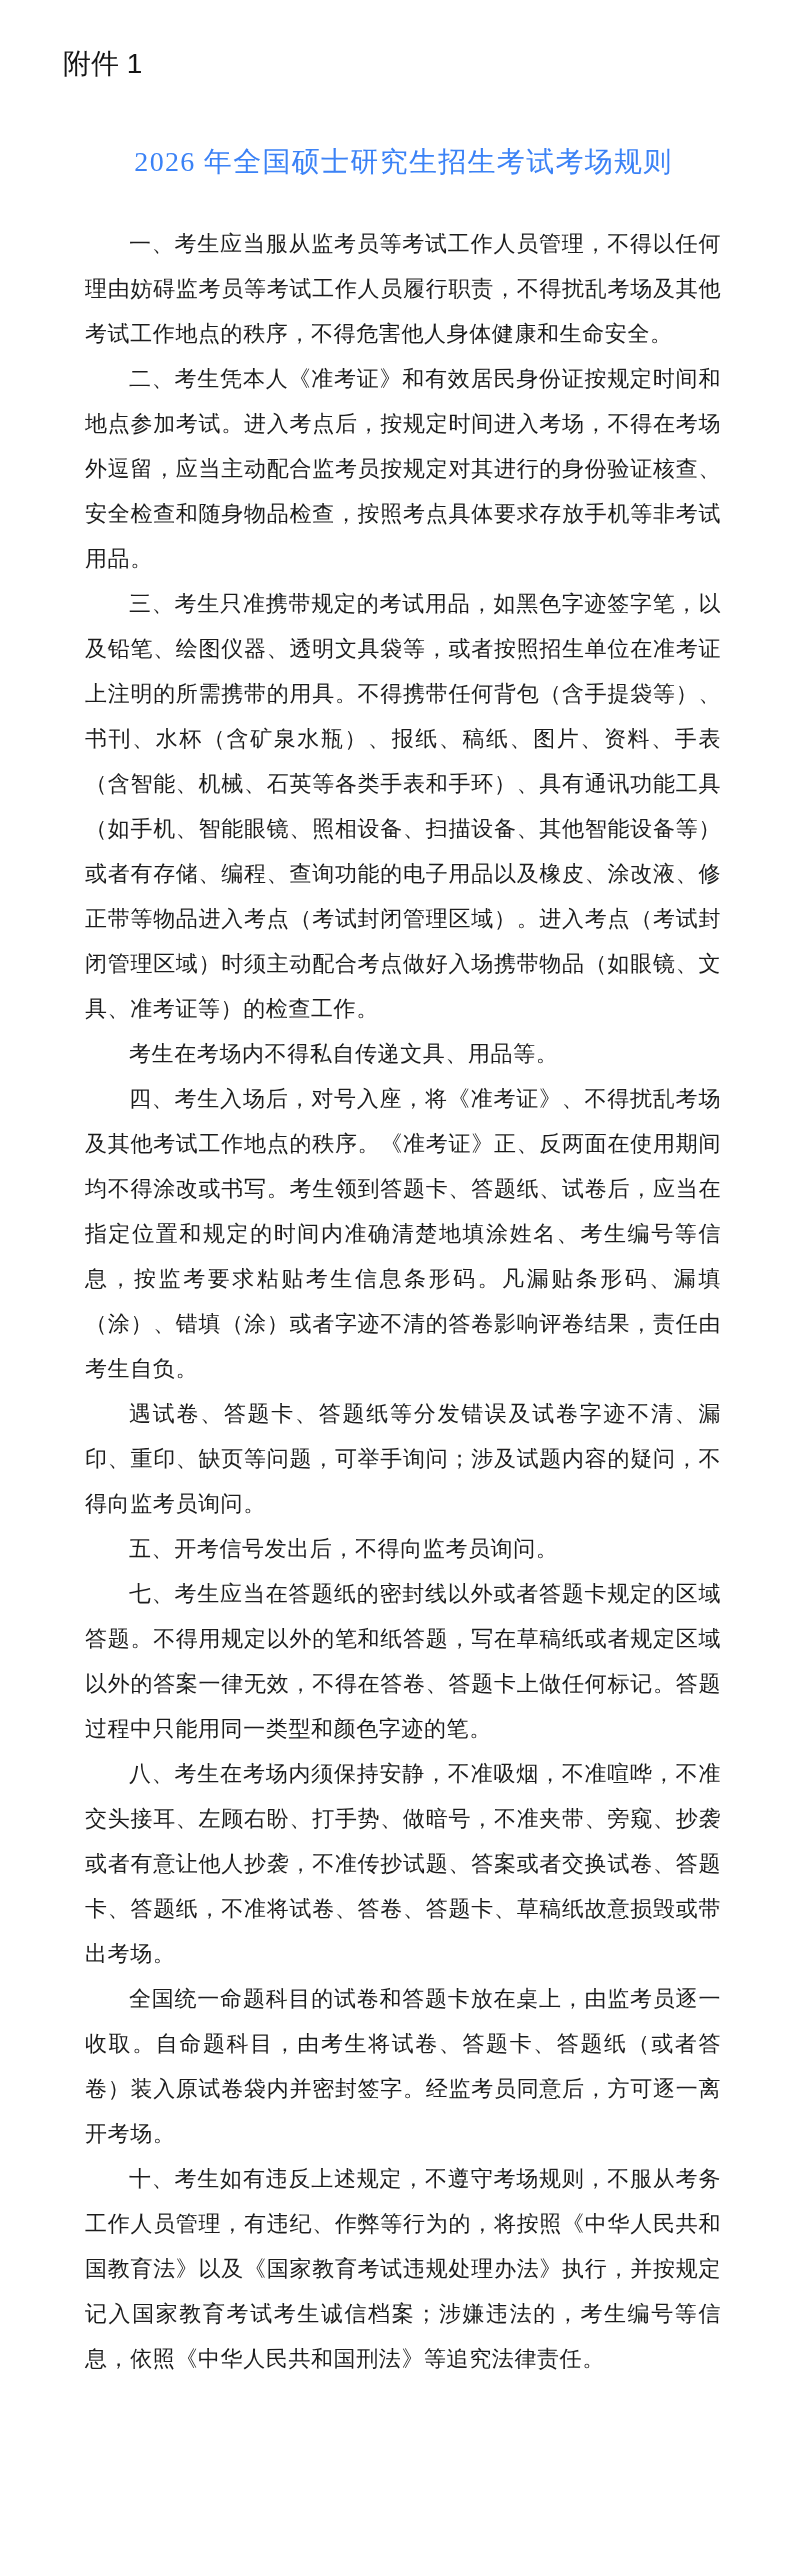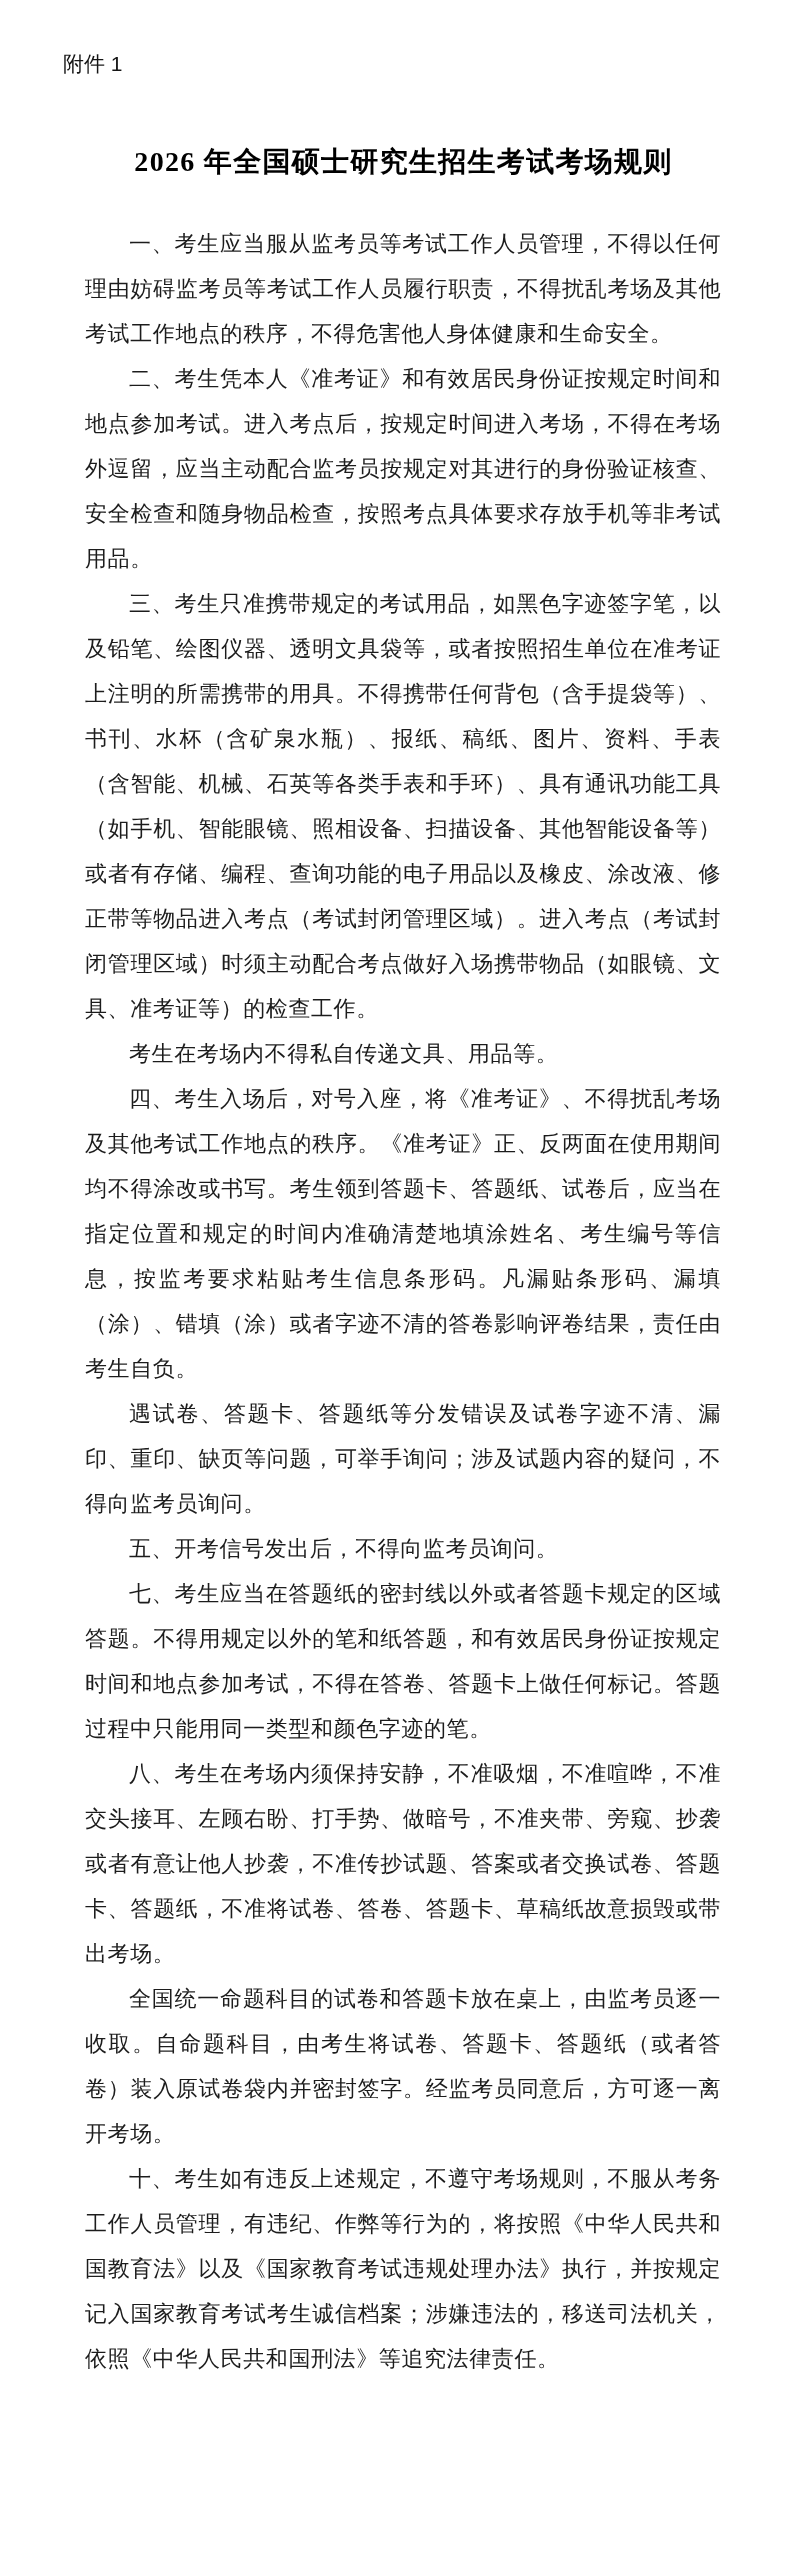--- a/index.html
+++ b/index.html
@@ -11,36 +11,36 @@
     background:#ffffff;
     color:#1a1a1a;
     font-family:"Liberation Serif", serif;
     overflow:hidden;
   }
   .attachment{
     position:absolute;
     left:63px;
     top:50px;
     font-family:"Liberation Sans", sans-serif;
-    font-size:21px;
+    font-size:28px;
     line-height:28px;
     color:#151515;
     white-space:nowrap;
   }
   .title{
     position:absolute;
     left:0;
     top:125px;
     width:100%;
     text-align:center;
     font-size:28px;
     line-height:35px;
-    font-weight:700;
+    font-weight:400;
     letter-spacing:1.3px;
-    color:#000000;
+    color:#3b82f6;
     font-family:"Liberation Serif", serif;
   }
   .doc-body{
     position:absolute;
     left:85px;
     top:221px;
     width:636px;
     font-size:22px;
     line-height:45px;
     letter-spacing:0.6px;
@@ -63,19 +63,19 @@
   <h1 class="title">2026 年全国硕士研究生招生考试考场规则</h1>
 
   <div class="doc-body">
       <p>一、考生应当服从监考员等考试工作人员管理，不得以任何理由妨碍监考员等考试工作人员履行职责，不得扰乱考场及其他考试工作地点的秩序，不得危害他人身体健康和生命安全。</p>
       <p>二、考生凭本人《准考证》和有效居民身份证按规定时间和地点参加考试。进入考点后，按规定时间进入考场，不得在考场外逗留，应当主动配合监考员按规定对其进行的身份验证核查、安全检查和随身物品检查，按照考点具体要求存放手机等非考试用品。</p>
       <p>三、考生只准携带规定的考试用品，如黑色字迹签字笔，以及铅笔、绘图仪器、透明文具袋等，或者按照招生单位在准考证上注明的所需携带的用具。不得携带任何背包（含手提袋等）、书刊、水杯（含矿泉水瓶）、报纸、稿纸、图片、资料、手表（含智能、机械、石英等各类手表和手环）、具有通讯功能工具（如手机、智能眼镜、照相设备、扫描设备、其他智能设备等）或者有存储、编程、查询功能的电子用品以及橡皮、涂改液、修正带等物品进入考点（考试封闭管理区域）。进入考点（考试封闭管理区域）时须主动配合考点做好入场携带物品（如眼镜、文具、准考证等）的检查工作。</p>
       <p>考生在考场内不得私自传递文具、用品等。</p>
       <p>四、考生入场后，对号入座，将《准考证》、不得扰乱考场及其他考试工作地点的秩序。《准考证》正、反两面在使用期间均不得涂改或书写。考生领到答题卡、答题纸、试卷后，应当在指定位置和规定的时间内准确清楚地填涂姓名、考生编号等信息，按监考要求粘贴考生信息条形码。凡漏贴条形码、漏填（涂）、错填（涂）或者字迹不清的答卷影响评卷结果，责任由考生自负。</p>
       <p>遇试卷、答题卡、答题纸等分发错误及试卷字迹不清、漏印、重印、缺页等问题，可举手询问；涉及试题内容的疑问，不得向监考员询问。</p>
       <p>五、开考信号发出后，不得向监考员询问。</p>
-      <p>七、考生应当在答题纸的密封线以外或者答题卡规定的区域答题。不得用规定以外的笔和纸答题，和有效居民身份证按规定时间和地点参加考试，不得在答卷、答题卡上做任何标记。答题过程中只能用同一类型和颜色字迹的笔。</p>
+      <p>七、考生应当在答题纸的密封线以外或者答题卡规定的区域答题。不得用规定以外的笔和纸答题，写在草稿纸或者规定区域以外的答案一律无效，不得在答卷、答题卡上做任何标记。答题过程中只能用同一类型和颜色字迹的笔。</p>
       <p>八、考生在考场内须保持安静，不准吸烟，不准喧哗，不准交头接耳、左顾右盼、打手势、做暗号，不准夹带、旁窥、抄袭或者有意让他人抄袭，不准传抄试题、答案或者交换试卷、答题卡、答题纸，不准将试卷、答卷、答题卡、草稿纸故意损毁或带出考场。</p>
       <p>全国统一命题科目的试卷和答题卡放在桌上，由监考员逐一收取。自命题科目，由考生将试卷、答题卡、答题纸（或者答卷）装入原试卷袋内并密封签字。经监考员同意后，方可逐一离开考场。</p>
-      <p>十、考生如有违反上述规定，不遵守考场规则，不服从考务工作人员管理，有违纪、作弊等行为的，将按照《中华人民共和国教育法》以及《国家教育考试违规处理办法》执行，并按规定记入国家教育考试考生诚信档案；涉嫌违法的，移送司法机关，依照《中华人民共和国刑法》等追究法律责任。</p>
+      <p>十、考生如有违反上述规定，不遵守考场规则，不服从考务工作人员管理，有违纪、作弊等行为的，将按照《中华人民共和国教育法》以及《国家教育考试违规处理办法》执行，并按规定记入国家教育考试考生诚信档案；涉嫌违法的，考生编号等信息，依照《中华人民共和国刑法》等追究法律责任。</p>
     </div>
 </div>
 
 
 </body></html>

